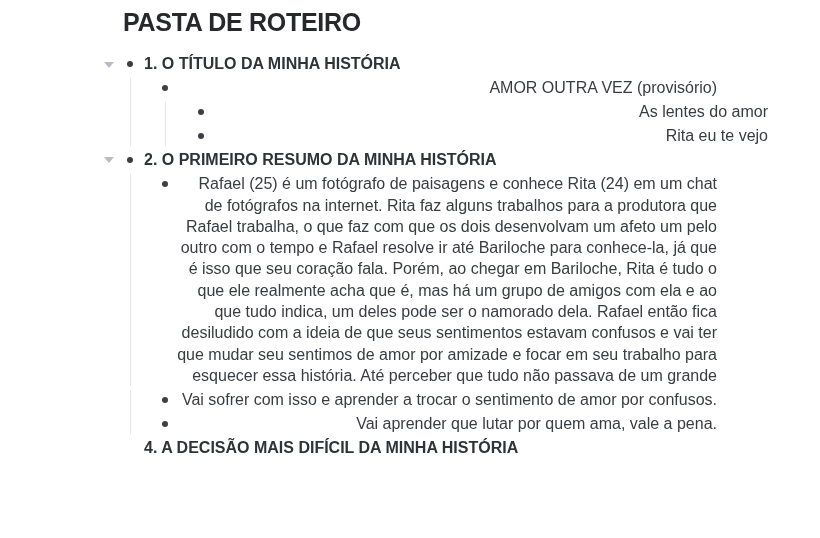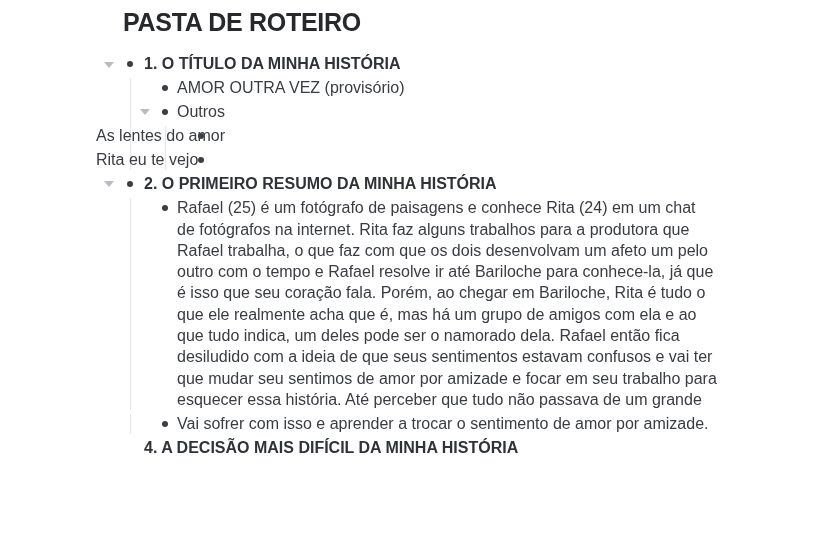--- a/index.html
+++ b/index.html
@@ -55,21 +55,21 @@
     position: absolute; top: 9.5px;
     width: 0; height: 0;
     border-left: 5px solid transparent;
     border-right: 5px solid transparent;
     border-top: 6px solid var(--toggle-arrow, #b9bdc3);
     cursor: pointer;
   }
   .row.lvl1 .toggle { left: 104px; }
   .row.lvl2 .toggle { left: 140px; }
 
-  .children { position: relative; }
+  .children { position: relative; text-align: right; }
   .children::before {
     content: "";
     position: absolute; top: 2px; bottom: 2px;
     width: 1px;
     background: var(--guide-line, #e4e6e9);
   }
   .children.from-lvl1::before { left: 130px; }
   .children.from-lvl2::before { left: 165px; }
 </style>
 </head>
@@ -85,25 +85,20 @@
           <div class="text">1. O TÍTULO DA MINHA HISTÓRIA</div>
         </div>
         <div class="children from-lvl1">
           <div>
             <div class="row lvl2">
               <span class="bullet"></span>
               <div class="text">AMOR OUTRA VEZ (provisório)</div>
             </div>
           </div>
           <div>
-            <div class="row lvl2">
-              <span class="toggle"></span>
-              <span class="bullet"></span>
-              <div class="text">Outros</div>
-            </div>
             <div class="children from-lvl2">
               <div>
                 <div class="row lvl3">
                   <span class="bullet"></span>
                   <div class="text">As lentes do amor</div>
                 </div>
               </div>
               <div>
                 <div class="row lvl3">
                   <span class="bullet"></span>
@@ -127,21 +122,27 @@
               <div class="text">Rafael (25) é um fotógrafo de paisagens e conhece Rita (24) em um chat de fotógrafos na internet. Rita faz alguns trabalhos para a produtora que Rafael trabalha, o que faz com que os dois desenvolvam um afeto um pelo outro com o tempo e Rafael resolve ir até Bariloche para conhece-la, já que é isso que seu coração fala. Porém, ao chegar em Bariloche, Rita é tudo o que ele realmente acha que é, mas há um grupo de amigos com ela e ao que tudo indica, um deles pode ser o namorado dela. Rafael então fica desiludido com a ideia de que seus sentimentos estavam confusos e vai ter que mudar seu sentimos de amor por amizade e focar em seu trabalho para esquecer essa história. Até perceber que tudo não passava de um grande engano e Rita demonstra o seu verdadeiro amor por ele também.</div>
             </div>
           </div>
         </div>
       </div>
       <div>
         <div class="children from-lvl1">
           <div>
             <div class="row lvl2">
               <span class="bullet"></span>
-              <div class="text">Vai sofrer com isso e aprender a trocar o sentimento de amor por amizade.</div>
+              <div class="text">Vai sofrer com isso e aprender a trocar o sentimento de amor por confusos.</div>
+            </div>
+          </div>
+          <div>
+            <div class="row lvl2">
+              <span class="bullet"></span>
+              <div class="text">Vai aprender que lutar por quem ama, vale a pena.</div>
             </div>
           </div>
         </div>
       </div>
       <div>
         <div class="row lvl1 heading">
           <div class="text">4. A DECISÃO MAIS DIFÍCIL DA MINHA HISTÓRIA</div>
         </div>
       </div>
     </div>

